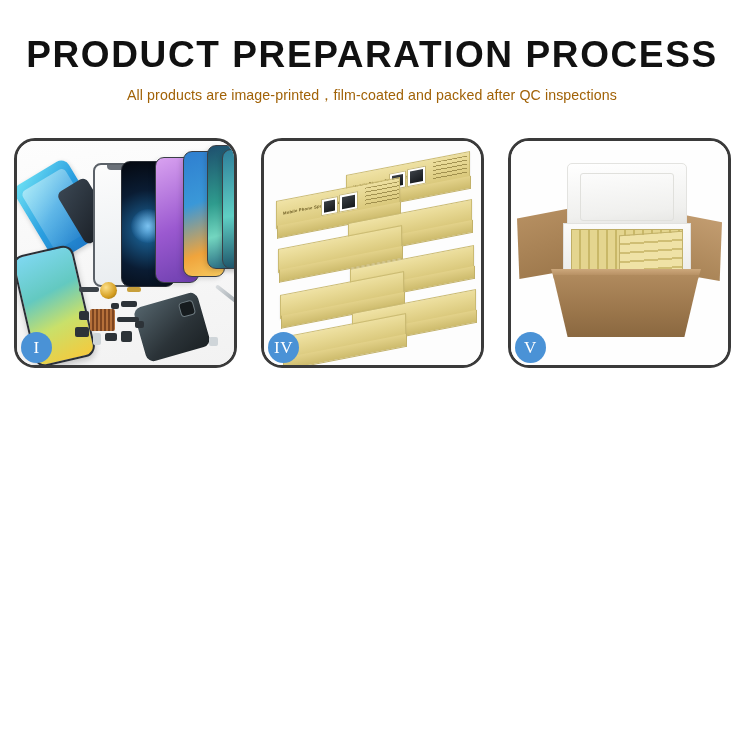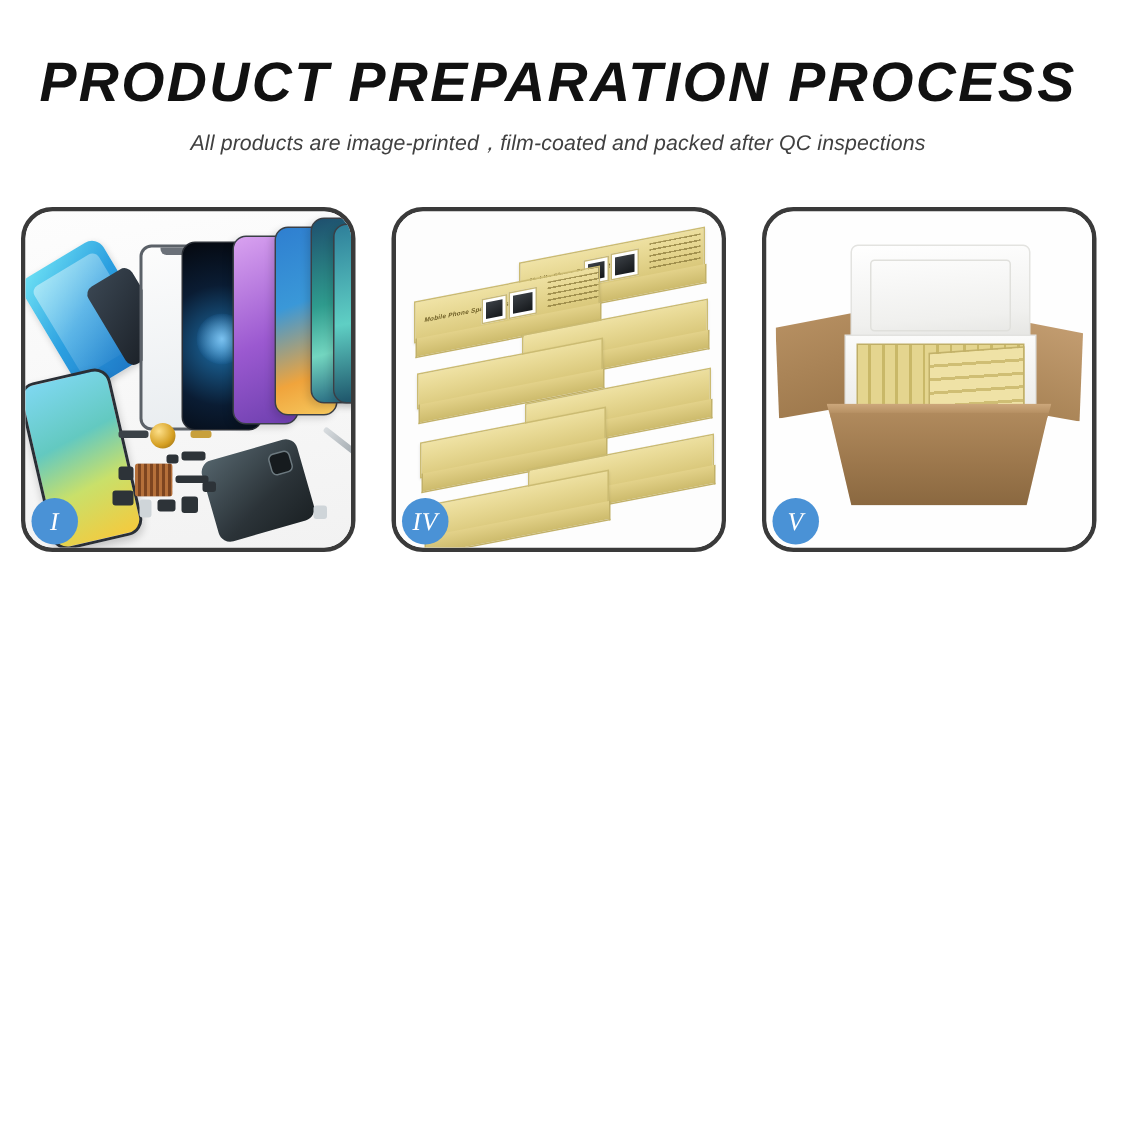--- a/index.html
+++ b/index.html
@@ -3,31 +3,31 @@
 <meta charset="utf-8">
 <style>
   html,body{margin:0;padding:0;}
   body{
     width:750px;height:750px;
     background:#ffffff;
     font-family:"Liberation Sans","DejaVu Sans",sans-serif;
     overflow:hidden;
     position:relative;
   }
-  .page{width:744px;height:750px;position:relative;font-style:italic;}
+  .page{width:744px;height:750px;position:relative;}
 
   
   .header{padding-top:36px;text-align:center;}
   .title{
     font-size:37px;font-weight:700;color:#111;
     letter-spacing:1.6px;line-height:1.05;
     font-family:"Liberation Sans","DejaVu Sans",sans-serif;
   }
   .subtitle{
-    margin-top:11px;font-size:14.2px;color:#404040;font-weight:400;
+    margin-top:11px;font-size:14.2px;color:#a16207;font-weight:400;
     letter-spacing:.1px;
   }
 
   
   .grid{
     position:absolute;left:14px;top:138px;
     width:722px;
     display:grid;
     grid-template-columns:repeat(3,223px);
     grid-template-rows:repeat(2,230px);

